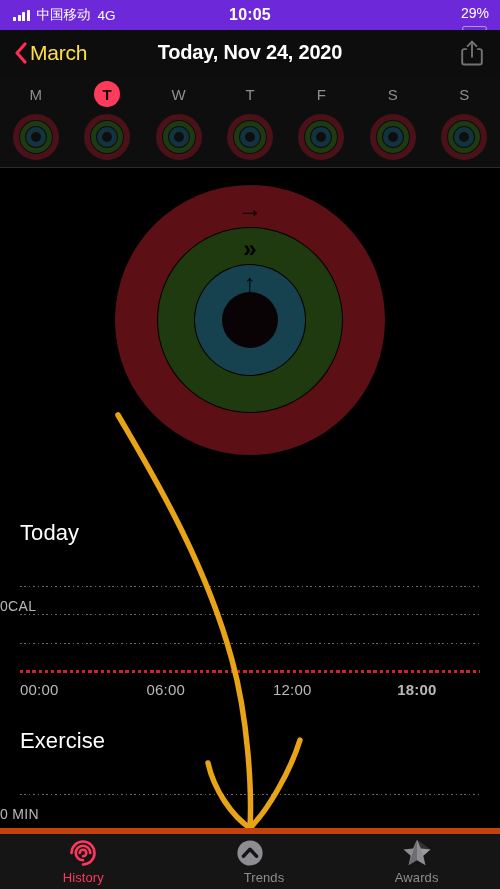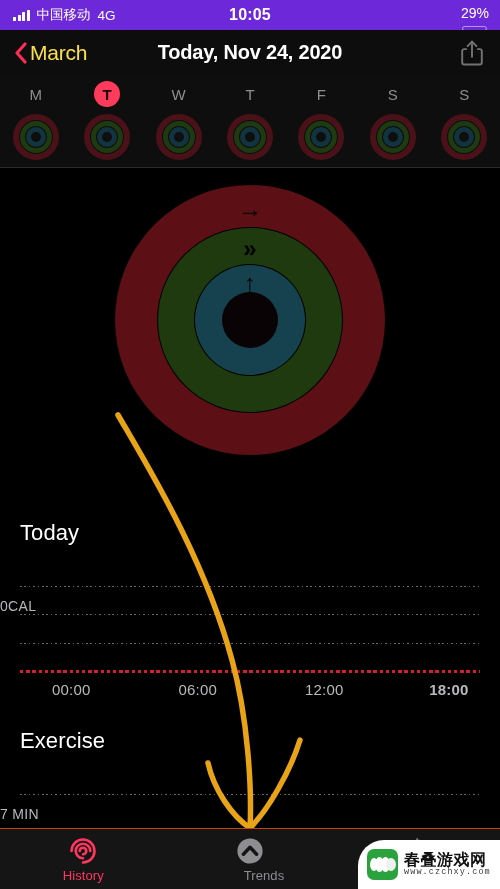--- a/index.html
+++ b/index.html
@@ -193,37 +193,37 @@
     font-size:14px; color:#b9b9bd; letter-spacing:.3px;
   }
   #move-unit { top:598px; }
   #exercise-unit { top:806px; }
   .xticks {
     position:absolute; left:20px; top:681px;
     width:460px; height:20px;
   }
   .xtick {
     position:absolute; top:0;
-    font-size:15px; color:#b9b9bd; letter-spacing:.2px;margin-left:32px;
+    font-size:15px; color:#b9b9bd; letter-spacing:.2px;
   }
   #ex-gridline { top:794px; }
 
   
   .annotation {
     position:absolute; left:0; top:0;
     width:500px; height:889px;
     pointer-events:none;
   }
 
   
   .tabbar {
     position:absolute; left:0; bottom:0;
     width:500px; height:61px;
     background:#151515;
-    border-top:1px solid #c2410c;
+    border-top:6px solid #c2410c;
     display:flex;
   }
   .tab {
     flex:1;
     display:flex; flex-direction:column;
     align-items:center; justify-content:center;
     gap:2px;
     color:#8d8d92;
   }
   .tab.active { color:#ff375f; }
@@ -397,21 +397,21 @@
       <span class="xtick" style="left: 0%;">00:00</span>
       <span class="xtick" style="left: 27.5%;">06:00</span>
       <span class="xtick" style="left: 55%;">12:00</span>
       <span class="xtick" style="left: 82%; font-weight: bold;">18:00</span>
     </div>
 
   <div class="section-title" id="exercise-title">Exercise</div>
   <div class="chart" id="ex-gridline-wrap" style="top:794px;height:1px;">
     <div class="gridline" id="ex-gridline" style="top:0px"></div>
   </div>
-  <div class="axis-unit" id="exercise-unit">7 MIN</div>
+  <div class="axis-unit" id="exercise-unit">0 MIN</div>
 
   <svg class="annotation" viewBox="0 0 500 889">
     <path d="M118 415 C 150 470, 205 560, 232 660 C 248 718, 252 790, 250 828" fill="none" stroke="#e8a317" stroke-width="5.5" stroke-linecap="round" stroke-linejoin="round"></path>
     <path d="M208 763 C 214 790, 232 816, 250 828" fill="none" stroke="#e8a317" stroke-width="5.5" stroke-linecap="round" stroke-linejoin="round"></path>
     <path d="M300 740 C 290 772, 268 810, 250 828" fill="none" stroke="#e8a317" stroke-width="5.5" stroke-linecap="round" stroke-linejoin="round"></path>
   </svg>
 
   <div class="tabbar" id="tabbar">
       <div class="tab active">
         <div class="tab-icon">
@@ -437,26 +437,14 @@
           <svg width="30" height="30" viewBox="0 0 30 30">
             <path d="M15 1.6 L18.9 10.6 L28.6 11.4 L21.3 17.8 L23.5 27.2 L15 22.2 L6.5 27.2 L8.7 17.8 L1.4 11.4 L11.1 10.6 Z" fill="#8d8d92"></path>
             <path d="M15 1.6 L15 22.2 L6.5 27.2 Z" fill="#000" opacity=".22"></path>
             <path d="M15 1.6 L21.3 17.8 L28.6 11.4 Z" fill="#fff" opacity=".12"></path>
           </svg>
         </div>
         <div class="tab-label" style="color: rgb(141, 141, 146);">Awards</div>
       </div>
     </div>
 
-  <div class="watermark">
-    <span class="wm-logo">
-      <i></i>
-        <i></i>
-        <i></i>
-        <i></i>
-    </span>
-    <span class="wm-text">
-      <span class="wm-cn">春叠游戏网</span>
-      <span class="wm-url">www.czchxy.com</span>
-    </span>
-  </div>
 
 </div>
 
 </body></html>

